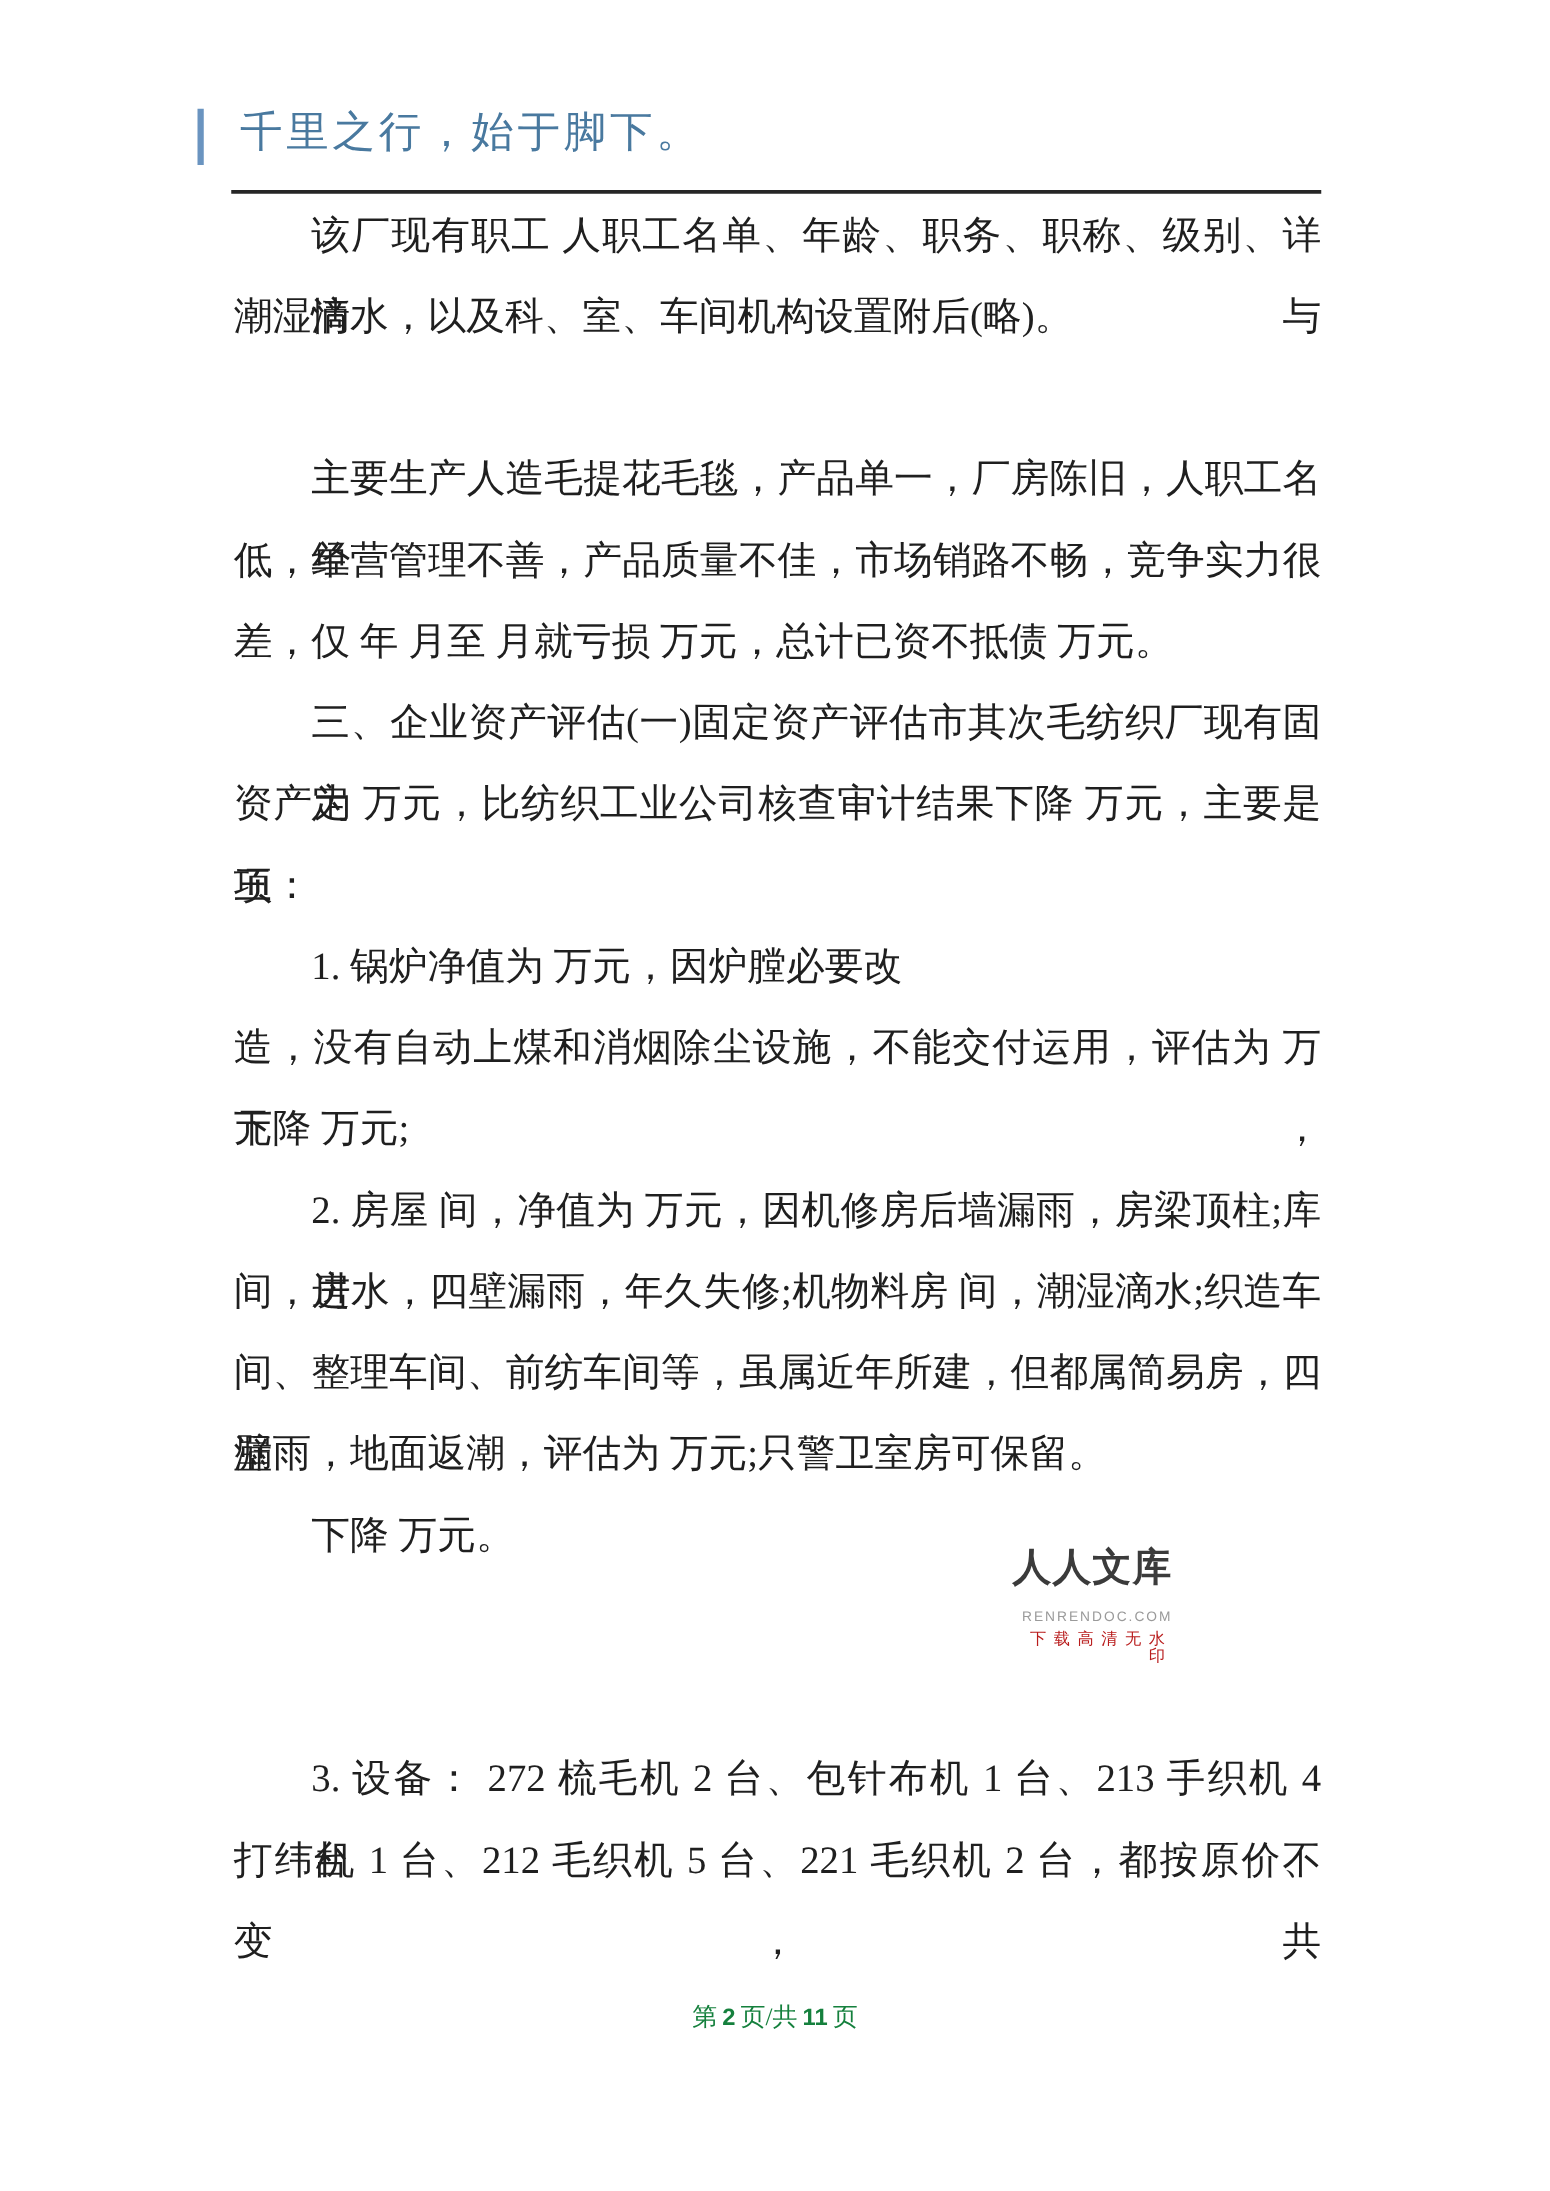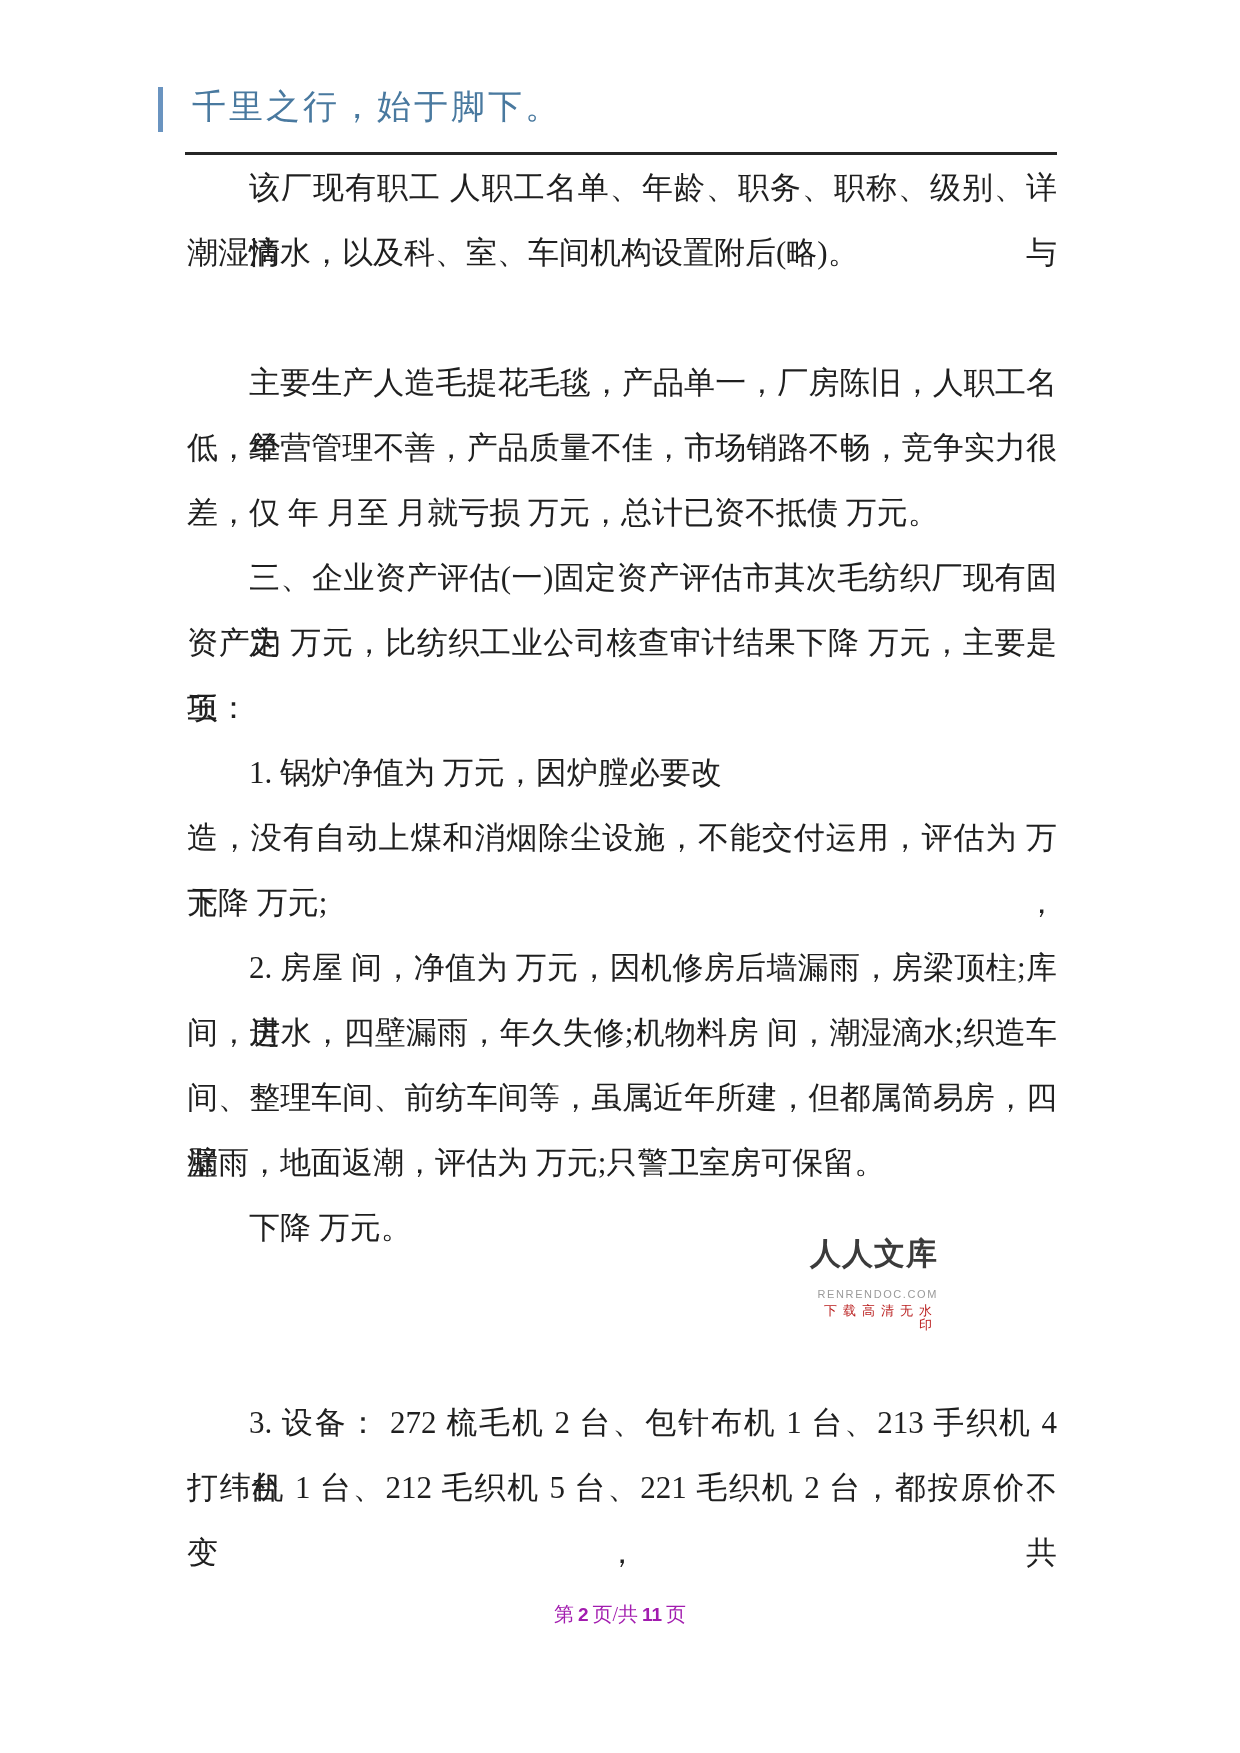--- a/index.html
+++ b/index.html
@@ -73,21 +73,21 @@
     letter-spacing:6px;
     color:#b91c1c;
     font-family:"Liberation Sans","DejaVu Sans",sans-serif;
   }
   
   .footer {
     position:absolute; left:0; top:1601px;
     width:1240px;
     text-align:center;
     font-size:20px; line-height:26px;
-    color:#a21caf;
+    color:#15803d;
   }
   .footer .num {
     font-family:"Liberation Sans","DejaVu Sans",sans-serif;
     font-weight:bold;
     font-size:19px;
     padding:0 4px;
   }
 </style>
 </head>
 <body>

